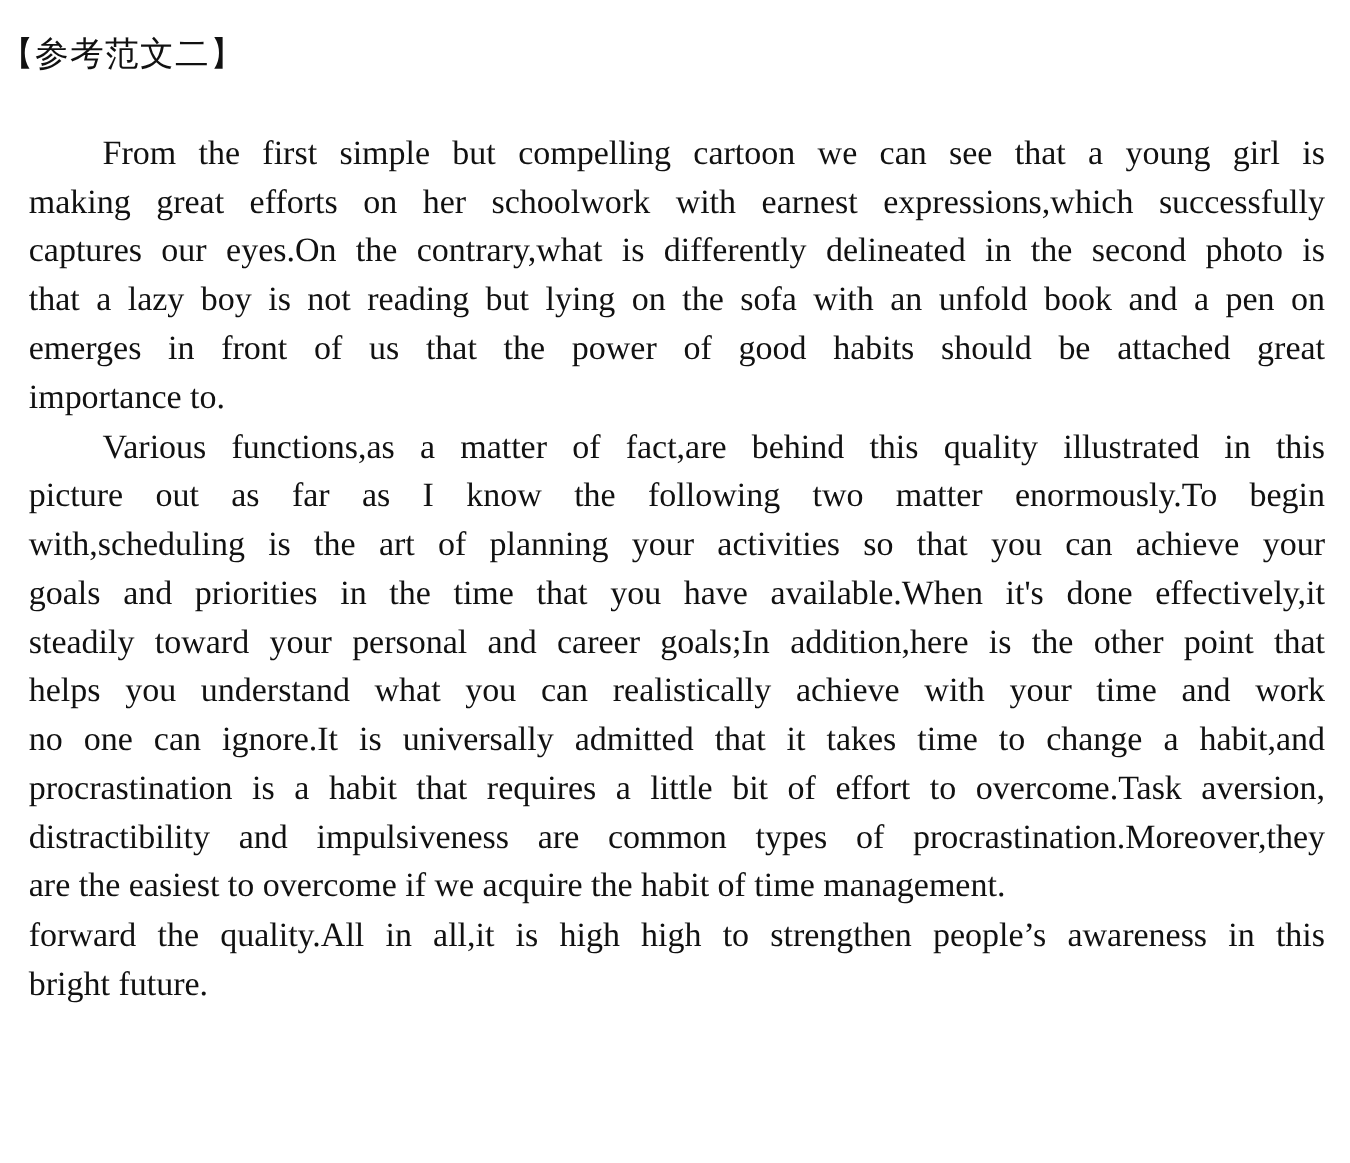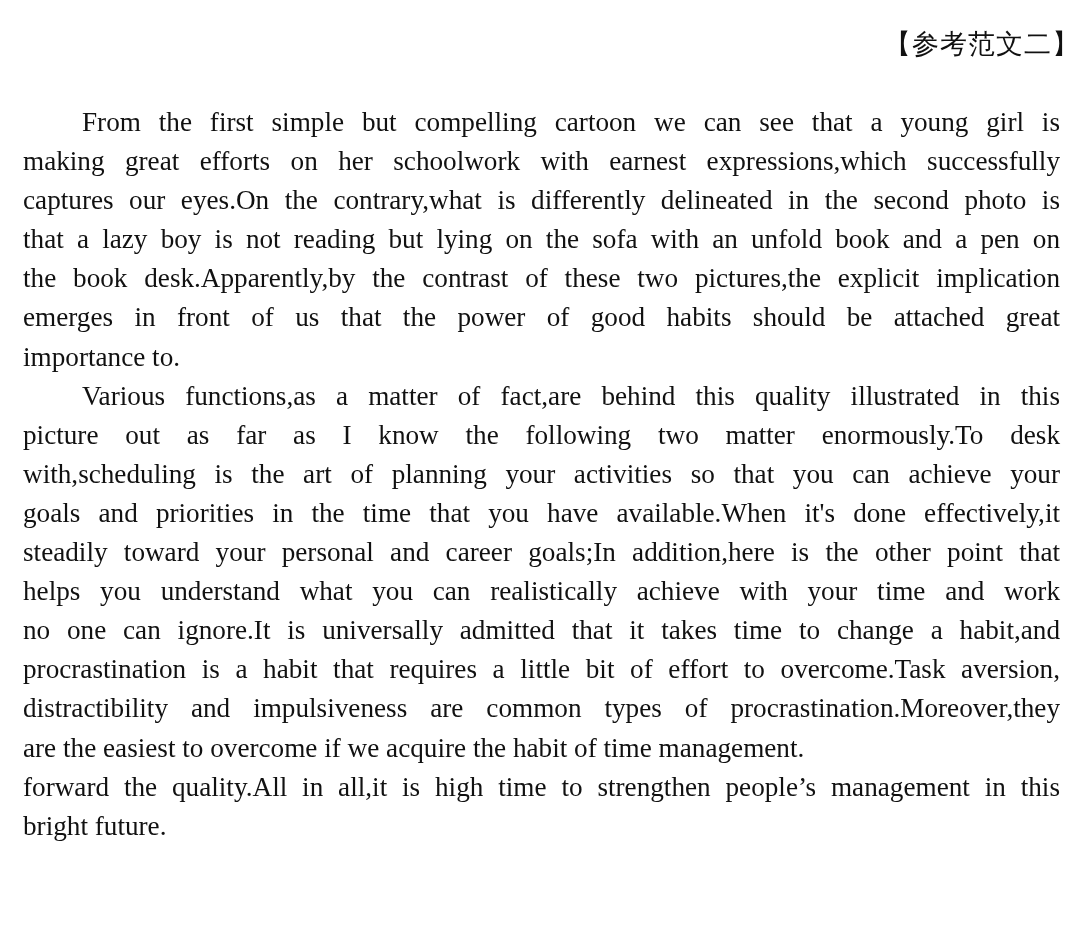--- a/index.html
+++ b/index.html
@@ -13,21 +13,21 @@
       position: relative;
       overflow: hidden;
       font-family: "Liberation Serif", "DejaVu Serif", serif;
       color: #111111;
     }
     .title {
       position: absolute;
       top: 24px;
       left: 0;
       width: 1080px;
-      text-align: right;
+      text-align: left;
       font-family: "DejaVu Sans", "Liberation Sans", sans-serif;
       font-size: 27px;
       line-height: 40px;
       letter-spacing: 1px;
       color: #111111;
     }
     .doc {
       position: absolute;
       top: 103px;
       left: 23px;
@@ -58,36 +58,35 @@
 
 <div class="title">【参考范文二】</div>
 
 <div class="doc">
 
   <div class="paragraph">
     <div class="line indent"><span>From the first simple but compelling cartoon we can see that a young girl is</span></div>
     <div class="line"><span>making great efforts on her schoolwork with earnest expressions,which successfully</span></div>
     <div class="line"><span>captures our eyes.On the contrary,what is differently delineated in the second photo is</span></div>
     <div class="line"><span>that a lazy boy is not reading but lying on the sofa with an unfold book and a pen on</span></div>
-    <div class="line"><span>the book desk.Apparently,by the contrast of these two pictures,the explicit implication</span></div>
     <div class="line"><span>emerges in front of us that the power of good habits should be attached great</span></div>
     <div class="line last"><span>importance to.</span></div>
   </div>
 
   <div class="paragraph">
     <div class="line indent"><span>Various functions,as a matter of fact,are behind this quality illustrated in this</span></div>
-    <div class="line"><span>picture out as far as I know the following two matter enormously.To desk</span></div>
+    <div class="line"><span>picture out as far as I know the following two matter enormously.To begin</span></div>
     <div class="line"><span>with,scheduling is the art of planning your activities so that you can achieve your</span></div>
     <div class="line"><span>goals and priorities in the time that you have available.When it's done effectively,it</span></div>
     <div class="line"><span>steadily toward your personal and career goals;In addition,here is the other point that</span></div>
     <div class="line"><span>helps you understand what you can realistically achieve with your time and work</span></div>
     <div class="line"><span>no one can ignore.It is universally admitted that it takes time to change a habit,and</span></div>
     <div class="line"><span>procrastination is a habit that requires a little bit of effort to overcome.Task aversion,</span></div>
     <div class="line"><span>distractibility and impulsiveness are common types of procrastination.Moreover,they</span></div>
     <div class="line last"><span>are the easiest to overcome if we acquire the habit of time management.</span></div>
   </div>
 
   <div class="paragraph">
-    <div class="line"><span>forward the quality.All in all,it is high time to strengthen people’s management in this</span></div>
+    <div class="line"><span>forward the quality.All in all,it is high high to strengthen people’s awareness in this</span></div>
     <div class="line last"><span>bright future.</span></div>
   </div>
 
 </div>
 
 </body></html>

